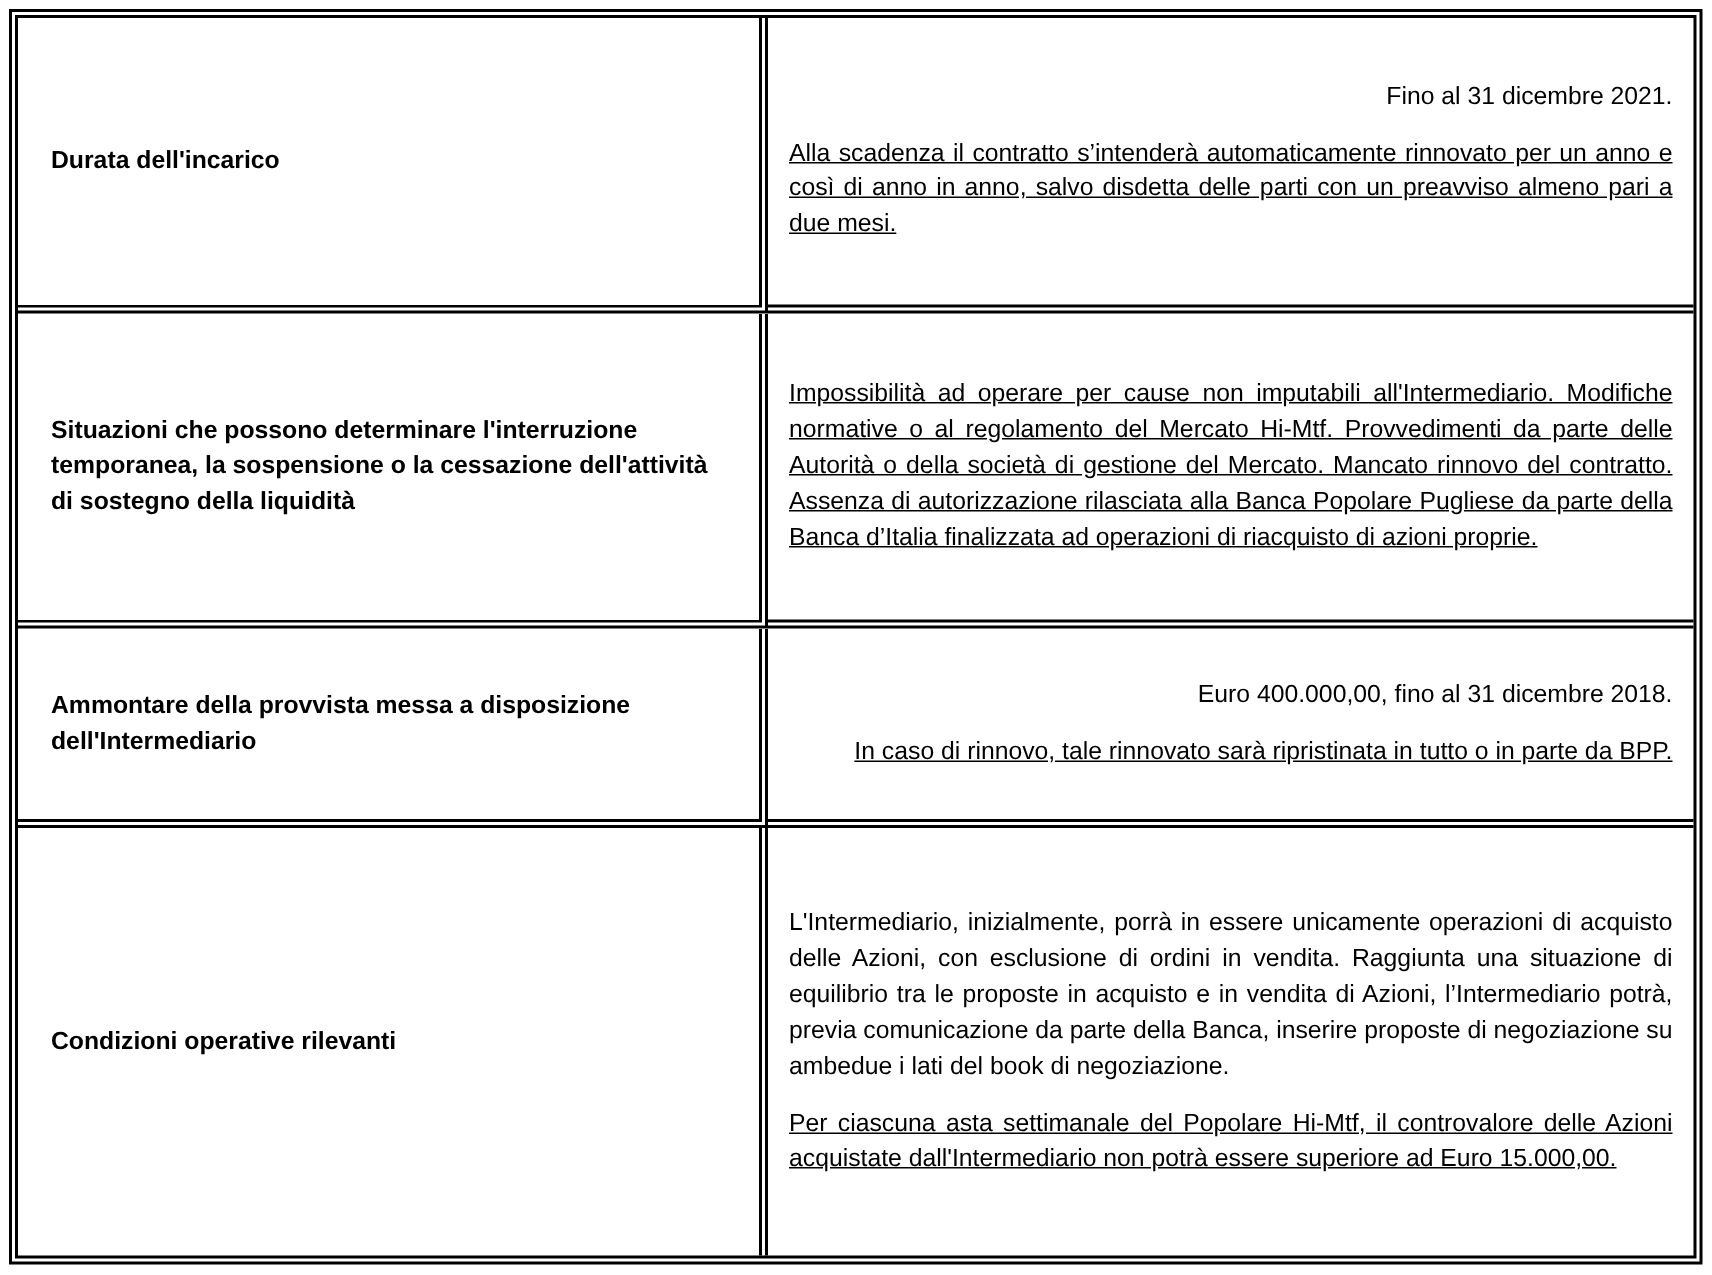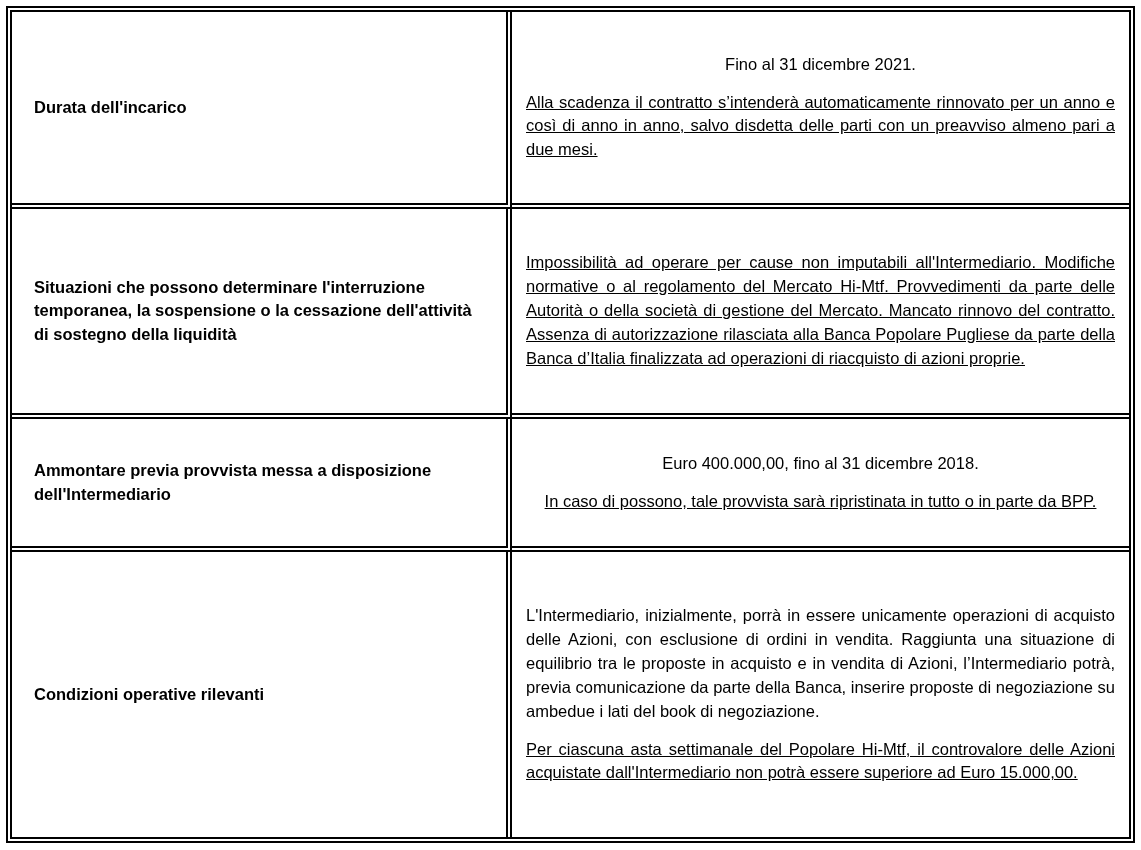--- a/index.html
+++ b/index.html
@@ -86,21 +86,21 @@
     text-align: justify;
     text-justify: inter-word;
     color: #000000;
     margin: 0 0 14px 0;
   }
   .para:last-child {
     margin-bottom: 0;
     text-decoration: underline;
   }
   .para.nojustify {
-    text-align: center;
+    text-align: right;
   }
 </style>
 </head>
 <body>
 
 <div class="page">
   <div class="table-frame">
     <table class="doc-table">
       <colgroup>
         <col class="col-label">
@@ -131,27 +131,27 @@
           <td class="cell-value">
             <div class="cell-inner-value">
               <p class="para">Impossibilità ad operare per cause non imputabili all'Intermediario. Modifiche normative o al regolamento del Mercato Hi-Mtf. Provvedimenti da parte delle Autorità o della società di gestione del Mercato. Mancato rinnovo del contratto. Assenza di autorizzazione rilasciata alla Banca Popolare Pugliese da parte della Banca d’Italia finalizzata ad operazioni di riacquisto di azioni proprie.</p>
             </div>
           </td>
         </tr>
 
         <tr class="data-row">
           <td class="cell-label">
             <div class="cell-inner-label">
-              <div class="label-text">Ammontare previa provvista messa a disposizione dell'Intermediario</div>
+              <div class="label-text">Ammontare della provvista messa a disposizione dell'Intermediario</div>
             </div>
           </td>
           <td class="cell-value">
             <div class="cell-inner-value">
               <p class="para nojustify">Euro 400.000,00, fino al 31 dicembre 2018.</p>
-              <p class="para nojustify">In caso di possono, tale provvista sarà ripristinata in tutto o in parte da BPP.</p>
+              <p class="para nojustify">In caso di rinnovo, tale rinnovato sarà ripristinata in tutto o in parte da BPP.</p>
             </div>
           </td>
         </tr>
 
         <tr class="data-row">
           <td class="cell-label">
             <div class="cell-inner-label">
               <div class="label-text">Condizioni operative rilevanti</div>
             </div>
           </td>

